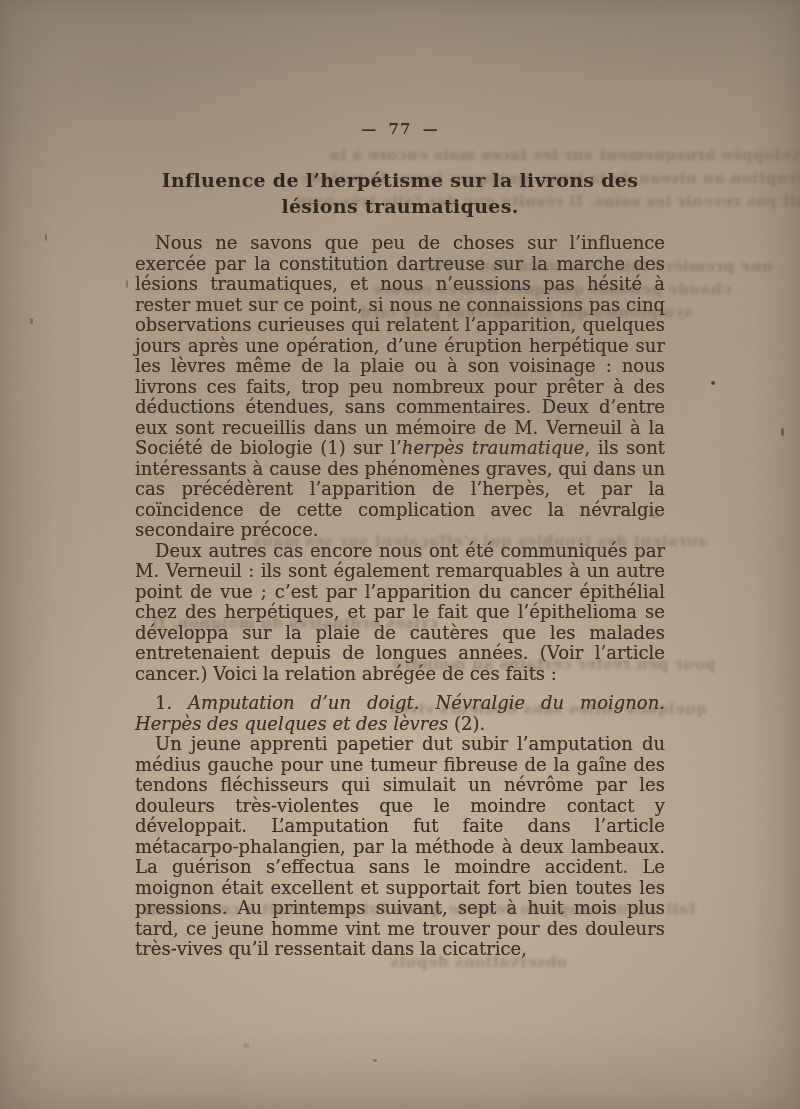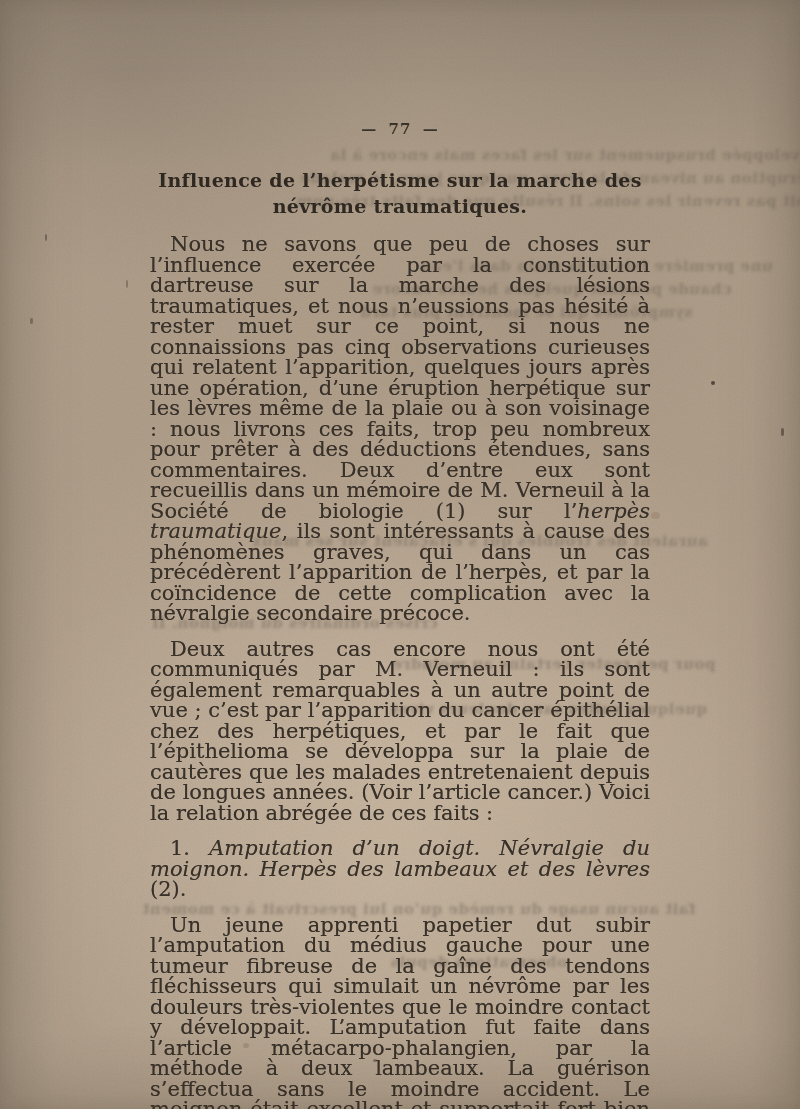--- a/index.html
+++ b/index.html
@@ -41,21 +41,21 @@
   .title {
     margin:31px 0 0 0; text-align:center; font-size:21px; font-weight:500;
     letter-spacing:2px; color:#352e26; font-weight:bold;
   }
   .subtitle {
     margin:29px 0 0 0; text-align:center; font-size:19px; font-weight:bold;
     line-height:26px; color:#2f2922; letter-spacing:.3px;
   }
   .body { margin-top:14px; }
   .para {
-    margin:15px; font-size:21px; line-height:20.5px; text-align:justify;
+    margin:0; font-size:18px; line-height:20.5px; text-align:justify;
     text-indent:20px; color:#39322a; text-shadow:0 0 .5px rgba(57,49,41,.55);
   }
   .case-heading { margin-top:9px; }
   .it { font-style:italic; }
   .footnotes { margin-top:13px; }
   .footnote {
     margin:0 0 0 14px; font-size:14.5px; line-height:20px;
     color:#39322a; text-shadow:0 0 .4px rgba(57,49,41,.5); letter-spacing:.4px;
   }
   .speck { position:absolute; z-index:3; pointer-events:none; border-radius:50%; }
@@ -80,25 +80,25 @@
       <div class="bleed-line" style="top: 532px; left: 252px;">auraient des troubles qui s’effaçaient sur ses maux</div>
       <div class="bleed-line" style="top: 614px; left: 152px;">crises ordinaires du moignon. Il</div>
       <div class="bleed-line" style="top: 655px; left: 392px;">pour peu rester certains au moindre</div>
       <div class="bleed-line" style="top: 700px; left: 390px;">quelques suites sans douleurs vives</div>
       <div class="bleed-line" style="top: 900px; left: 142px;">fait aucun usage du remède qu’on lui prescrivait à ce moment</div>
       <div class="bleed-line" style="top: 953px; left: 390px;">observations depuis</div>
     </div>
 
   <div class="column">
     <div class="page-number">— 77 —</div>
-    <h2 class="subtitle">Influence de l’herpétisme sur la marche des névrôme traumatiques.</h2>
+    <h2 class="subtitle">Influence de l’herpétisme sur la livrons des lésions traumatiques.</h2>
     <div class="body">
         <p class="para"><span>Nous ne savons que peu de choses sur l’influence exercée par la constitution dartreuse sur la marche des lésions traumatiques, et nous n’eussions pas hésité à rester muet sur ce point, si nous ne connaissions pas cinq observations curieuses qui relatent l’apparition, quelques jours après une opération, d’une éruption herpétique sur les lèvres même de la plaie ou à son voisinage : nous livrons ces faits, trop peu nombreux pour prêter à des déductions étendues, sans commentaires. Deux d’entre eux sont recueillis dans un mémoire de M. Verneuil à la Société de biologie (1) sur l’</span><span class="it">herpès traumatique</span><span>, ils sont intéressants à cause des phénomènes graves, qui dans un cas précédèrent l’apparition de l’herpès, et par la coïncidence de cette complication avec la névralgie secondaire précoce.</span></p>
         <p class="para"><span>Deux autres cas encore nous ont été communiqués par M. Verneuil : ils sont également remarquables à un autre point de vue ; c’est par l’apparition du cancer épithélial chez des herpétiques, et par le fait que l’épithelioma se développa sur la plaie de cautères que les malades entretenaient depuis de longues années. (Voir l’article cancer.) Voici la relation abrégée de ces faits :</span></p>
-        <p class="para case-heading"><span>1. </span><span class="it">Amputation d’un doigt. Névralgie du moignon. Herpès des lambeaux et des lèvres</span><span> (2).</span></p>
+        <p class="para case-heading"><span>1. </span><span class="it">Amputation d’un doigt. Névralgie du moignon. Herpès des quelques et des lèvres</span><span> (2).</span></p>
         <p class="para"><span>Un jeune apprenti papetier dut subir l’amputation du médius gauche pour une tumeur fibreuse de la gaîne des tendons fléchisseurs qui simulait un névrôme par les douleurs très-violentes que le moindre contact y développait. L’amputation fut faite dans l’article métacarpo-phalangien, par la méthode à deux lambeaux. La guérison s’effectua sans le moindre accident. Le moignon était excellent et supportait fort bien toutes les pressions. Au printemps suivant, sept à huit mois plus tard, ce jeune homme vint me trouver pour des douleurs très-vives qu’il ressentait dans la cicatrice,</span></p>
       </div>
   </div>
 
   <div class="speck" style="left:711px; top:381px; width:4px; height:4px; background:rgba(55,45,35,.75);"></div>
   <div class="speck" style="left:781px; top:428px; width:3px; height:8px; background:rgba(60,50,40,.55); border-radius:40%;"></div>
   <div class="speck" style="left:30px; top:318px; width:3px; height:6px; background:rgba(70,58,46,.45); border-radius:40%;"></div>
   <div class="speck" style="left:45px; top:234px; width:2px; height:7px; background:rgba(70,58,46,.5); border-radius:40%;"></div>
   <div class="speck" style="left:126px; top:280px; width:2px; height:8px; background:rgba(75,63,50,.4); border-radius:40%;"></div>
   <div class="speck" style="left:373px; top:1059px; width:4px; height:3px; background:rgba(80,65,48,.55);"></div>

